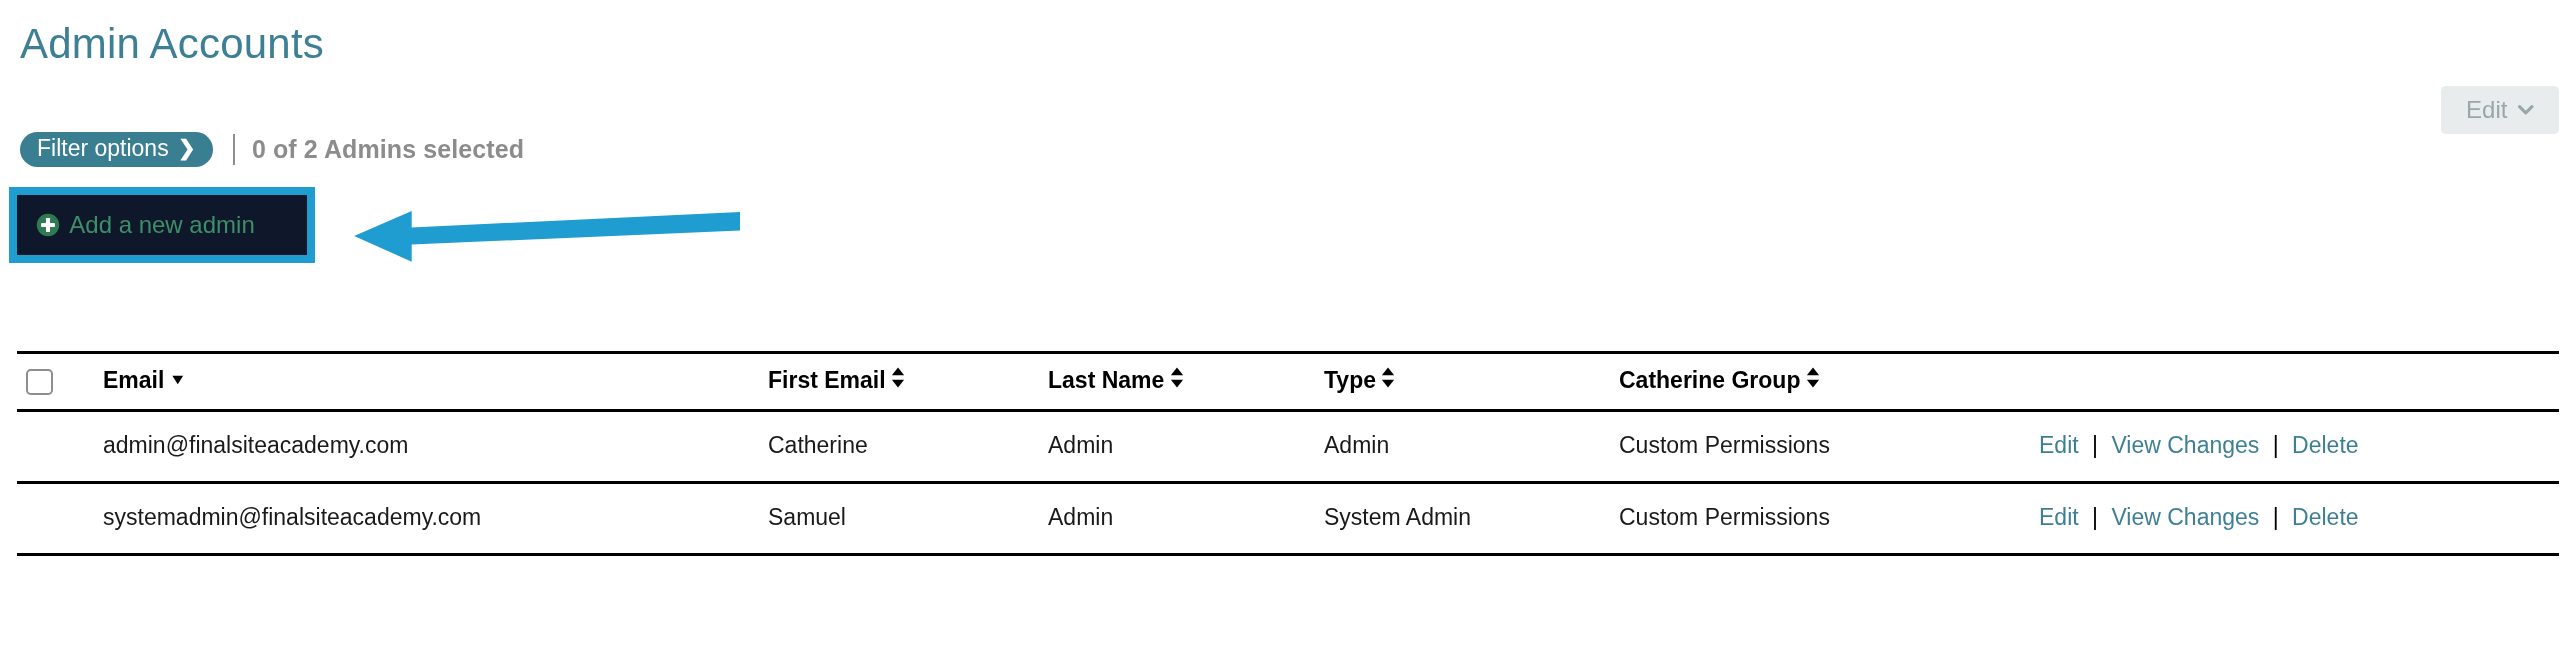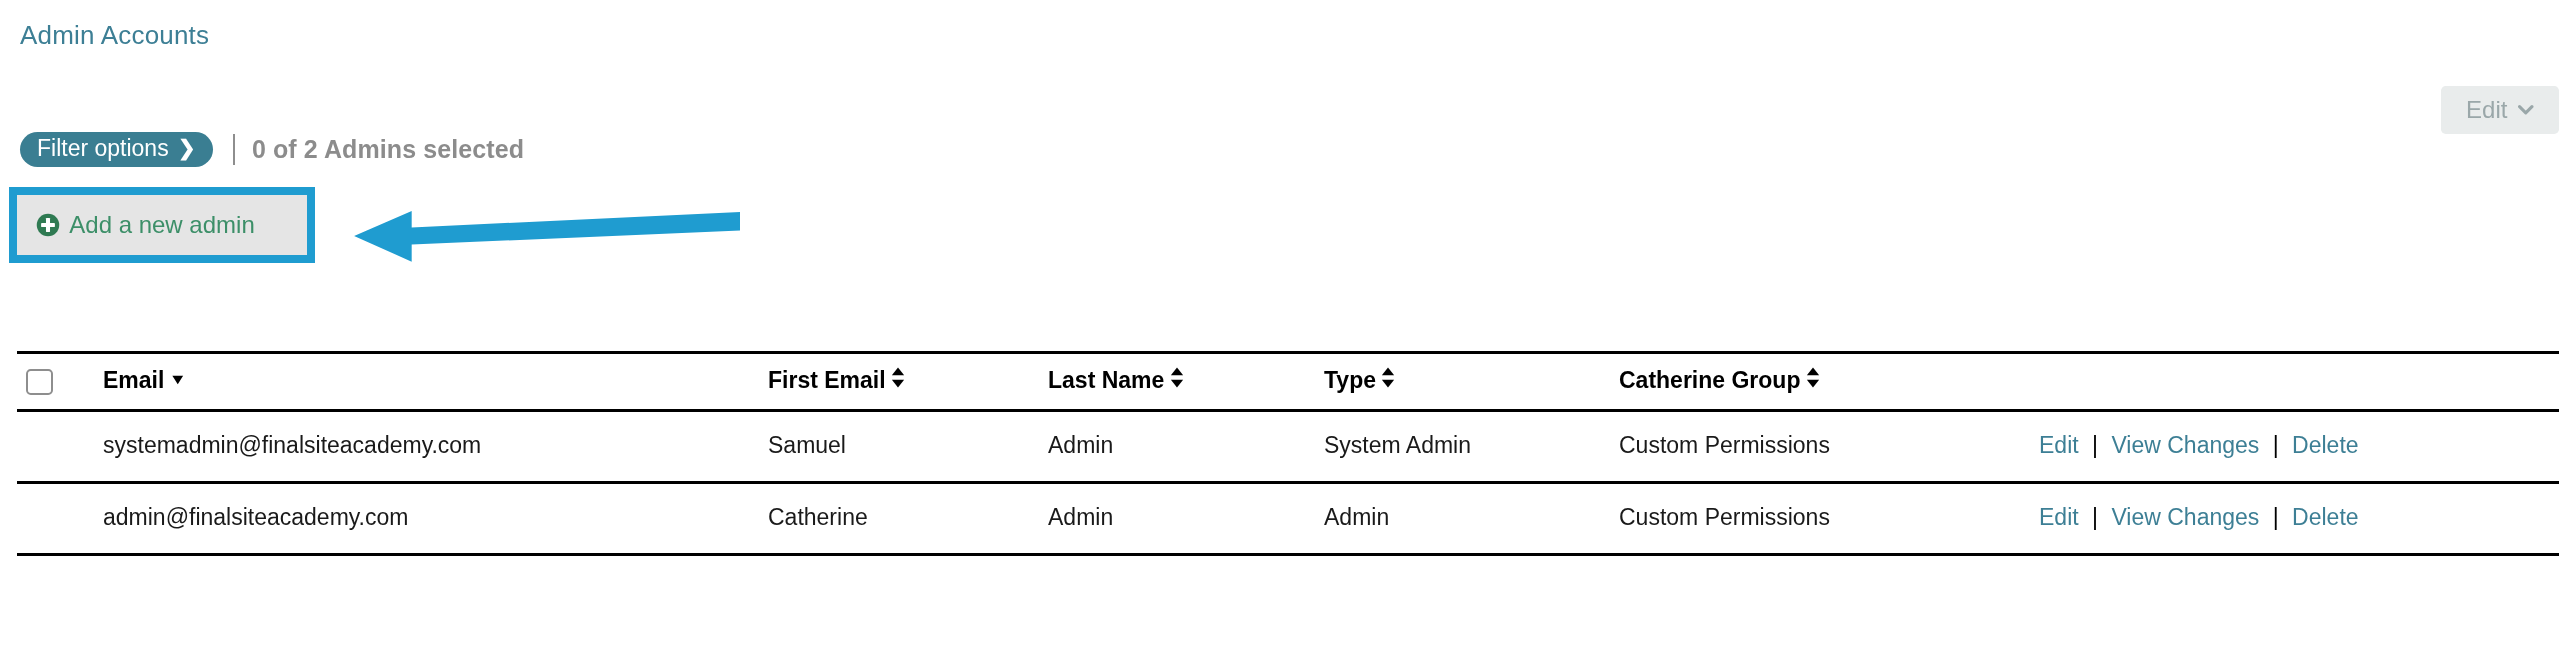--- a/index.html
+++ b/index.html
@@ -18,21 +18,21 @@
     width: 2576px;
     height: 667px;
     background: #ffffff;
   }
 
   
   .page-title {
     position: absolute;
     left: 20px;
     top: 20px;
-    font-size: 26px;
+    font-size: 42px;
     font-weight: 400;
     color: #3d7f95;
     letter-spacing: 0.2px;
     white-space: nowrap;
   }
 
   
   .edit-dropdown {
     position: absolute;
     right: 17px;
@@ -105,21 +105,21 @@
   }
 
   
   .add-highlight {
     position: absolute;
     left: 9.3px;
     top: 187px;
     width: 306px;
     height: 76px;
     border: 8.6px solid #1f9cd0;
-    background: #e5e5e5;
+    background: #0f172a;
   }
   .add-link {
     position: absolute;
     left: 0;
     top: 0;
     width: 100%;
     height: 100%;
     display: flex;
     align-items: center;
     padding-left: 18.7px;
@@ -339,47 +339,47 @@
                 <polygon points="9,2 17,12 1,12" fill="#000000"></polygon>
                 <polygon points="9,28 17,18 1,18" fill="#000000"></polygon>
               </svg>
             </span>
           </span>
         </th>
         <th></th>
       </tr>
     </thead>
     <tbody>
+      <tr>
+        <td class="row-check-cell"></td>
+        <td>admin@finalsiteacademy.com</td>
+        <td>Catherine</td>
+        <td>Admin</td>
+        <td>Admin</td>
+        <td>Custom Permissions</td>
+        <td class="actions-cell">
+          <a class="row-action">Edit</a>
+          <span class="action-pipe">|</span>
+          <a class="row-action">View Changes</a>
+          <span class="action-pipe">|</span>
+          <a class="row-action">Delete</a>
+        </td>
+      </tr>
       <tr>
         <td class="row-check-cell"></td>
         <td>systemadmin@finalsiteacademy.com</td>
         <td>Samuel</td>
         <td>Admin</td>
         <td>System Admin</td>
         <td>Custom Permissions</td>
         <td class="actions-cell">
           <a class="row-action">Edit</a>
           <span class="action-pipe">|</span>
           <a class="row-action">View Changes</a>
           <span class="action-pipe">|</span>
           <a class="row-action">Delete</a>
         </td>
       </tr>
-      <tr>
-        <td class="row-check-cell"></td>
-        <td>admin@finalsiteacademy.com</td>
-        <td>Catherine</td>
-        <td>Admin</td>
-        <td>Admin</td>
-        <td>Custom Permissions</td>
-        <td class="actions-cell">
-          <a class="row-action">Edit</a>
-          <span class="action-pipe">|</span>
-          <a class="row-action">View Changes</a>
-          <span class="action-pipe">|</span>
-          <a class="row-action">Delete</a>
-        </td>
-      </tr>
     </tbody>
   </table>
 
 </div>
 
 
 </body></html>

